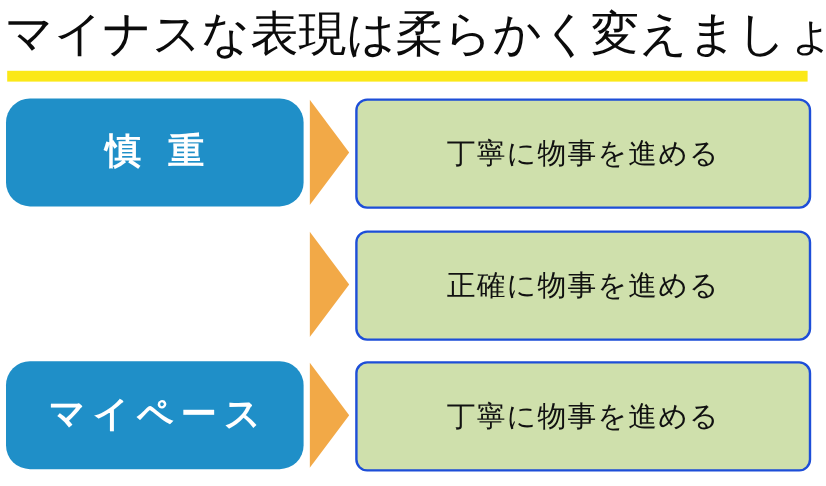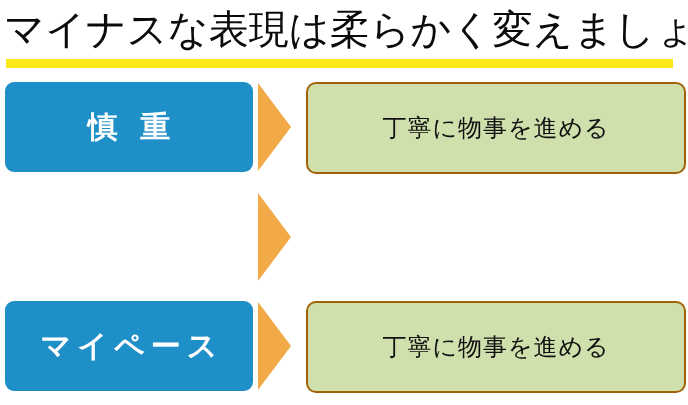--- a/index.html
+++ b/index.html
@@ -58,21 +58,21 @@
   #row-1 { top: 192px; }
   #row-2 { top: 301px; }
 
   .term-box {
     position: absolute;
     left: 5px;
     top: 0;
     width: 248px;
     height: 90px;
     background: #1f8fc8;
-    border-radius: 9px;
+    border-radius: 20px;
     display: flex;
     align-items: center;
     justify-content: center;
   }
   .term-label {
     color: #ffffff;
     font-size: 30px;
     font-weight: 700;
     letter-spacing: 6px;
     text-indent: 6px;
@@ -85,26 +85,26 @@
     position: absolute;
     left: 258px;
     top: 1px;
     width: 33px;
     height: 88px;
   }
   .arrow svg { display: block; }
 
   .meaning-box {
     position: absolute;
-    left: 306px;
+    left: 296px;
     top: 0;
     width: 376px;
     height: 88px;
     background: #cfe0ac;
-    border: 2px solid #a16207;
+    border: 2px solid #1d4ed8;
     border-radius: 10px;
     display: flex;
     align-items: center;
     justify-content: center;
     box-sizing: content-box;
   }
   .meaning-label {
     color: #111111;
     font-size: 24px;
     font-weight: 400;
@@ -135,20 +135,23 @@
     <span class="meaning-label">丁寧に物事を進める</span>
   </div>
 </div>
 
 <div class="row" id="row-1">
   <div class="arrow">
     <svg width="33" height="88" viewBox="0 0 33 88" xmlns="http://www.w3.org/2000/svg">
       <polygon points="0,0 33,44 0,88" fill="#f2a947"></polygon>
     </svg>
   </div>
+  <div class="meaning-box">
+    <span class="meaning-label">正確に物事を進める</span>
+  </div>
 </div>
 
 <div class="row" id="row-2">
   <div class="term-box">
     <span class="term-label">マイペース</span>
   </div>
   <div class="arrow">
     <svg width="33" height="88" viewBox="0 0 33 88" xmlns="http://www.w3.org/2000/svg">
       <polygon points="0,0 33,44 0,88" fill="#f2a947"></polygon>
     </svg>

